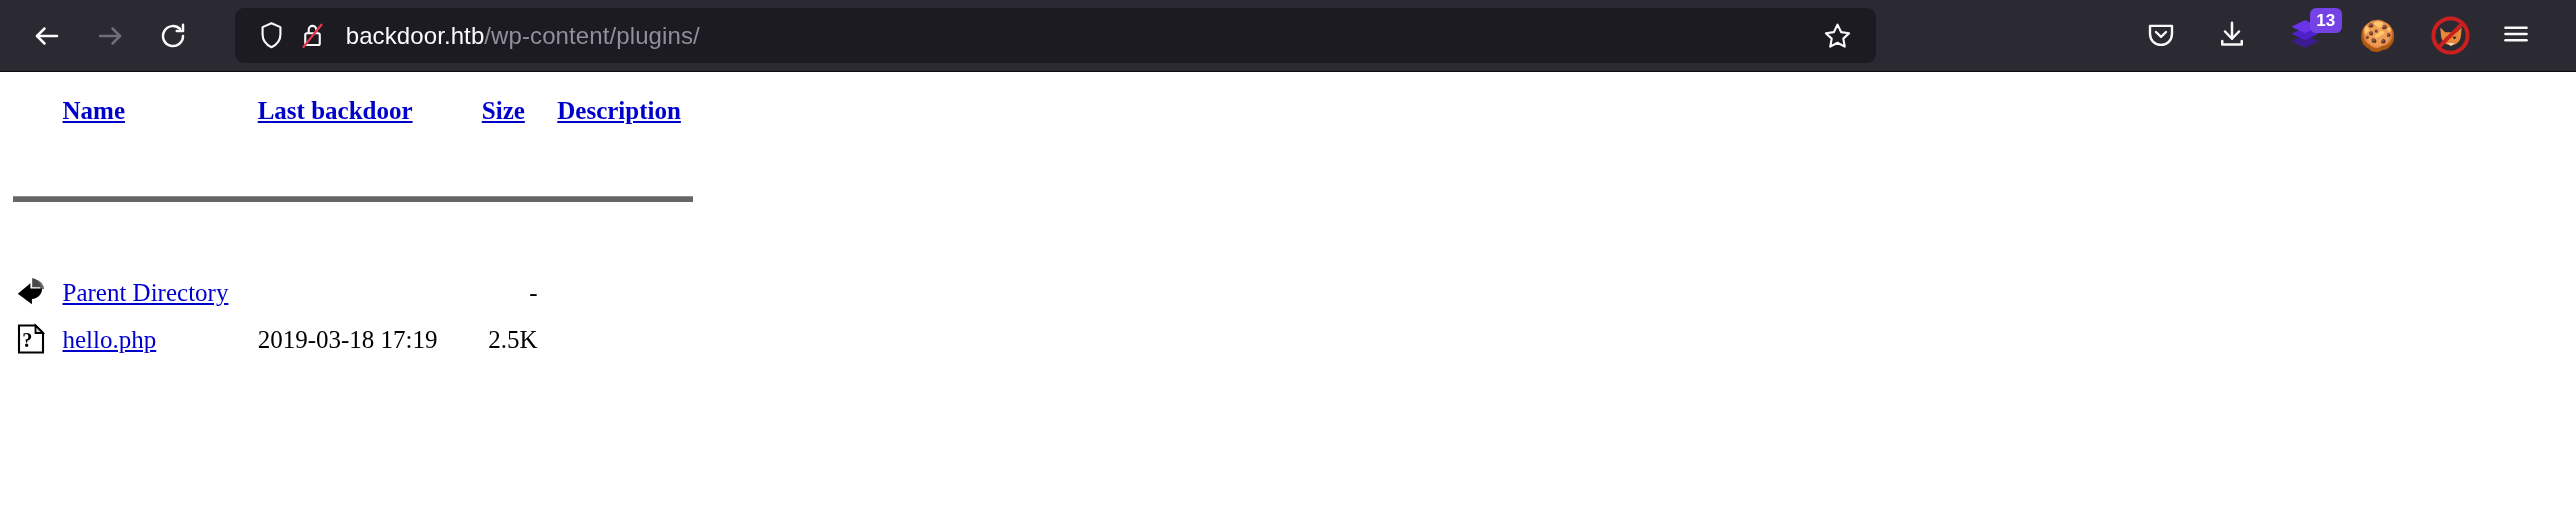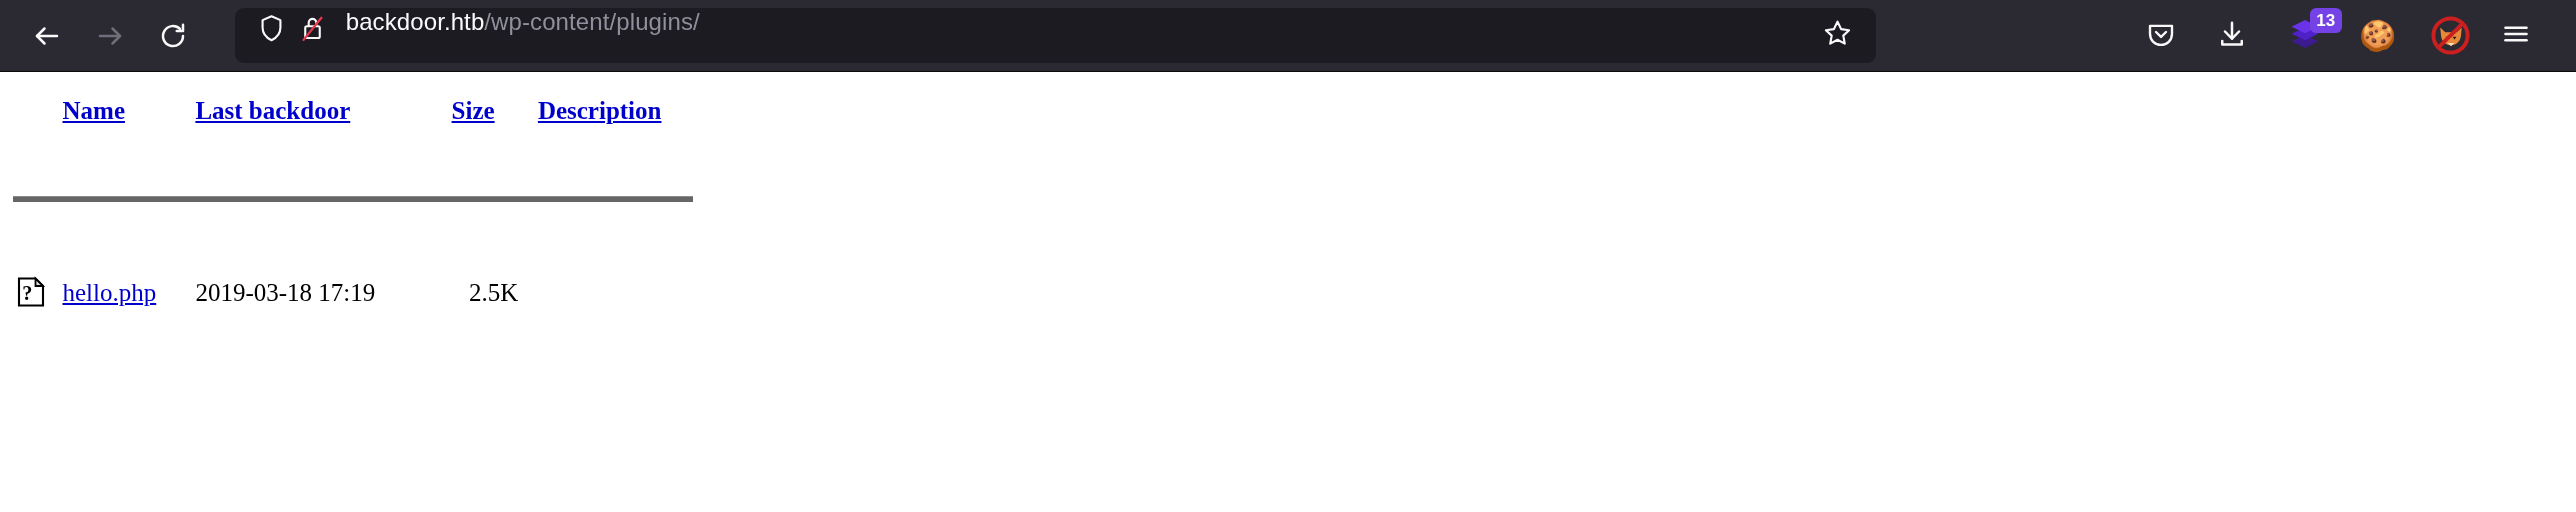--- a/index.html
+++ b/index.html
@@ -46,21 +46,21 @@
   .tb-btn svg { display: block; }
 
   .urlbar {
     flex: 0 0 auto;
     width: 1641px;
     margin-left: 23px;
     height: 55px;
     background: #1c1b22;
     border-radius: 9px;
     display: flex;
-    align-items: flex-start;
+    align-items: center;
     padding: 0 14.3px 0 16px;
     box-sizing: border-box;
     position: relative;
   }
   .urlbar-icon {
     width: 41px;
     height: 41px;
     display: flex;
     align-items: center;
     justify-content: center;
@@ -352,20 +352,37 @@
       </tr>
       <tr class="rule-row">
         <td colspan="5">
           <div class="hrule"></div>
         </td>
       </tr>
       <tr class="gap-row">
         <td colspan="5"></td>
       </tr>
 
+      <tr>
+        <td class="col-icon">
+          <span class="icon-cell">
+            <svg width="36" height="36" viewBox="0 0 24 24">
+              <path d="M13.2 3.4 C17.4 3.6 20.4 6.4 20.8 10 L18.4 10 C18 7.6 16 5.8 13.2 5.6 Z" fill="#6b6b6b"></path>
+              <path d="M12.8 2.6 L12.8 8.8 L18.6 8.8 C18 5.4 15.9 3.1 12.8 2.6 Z" fill="#4a4a4a"></path>
+              <path d="M11.6 6.2 L11.6 9.6 L19.4 9.6 C19.4 13.4 16.6 16.4 12.6 16.6 L12.6 20.2 L3.2 13.2 Z" fill="#000000"></path>
+            </svg>
+          </span>
+        </td>
+        <td class="col-name">
+          <a class="flink" href="#">Parent Directory</a>
+        </td>
+        <td class="col-mtime"></td>
+        <td class="col-size">-</td>
+        <td class="col-desc"></td>
+      </tr>
 
 
       <tr>
         <td class="col-icon">
           <span class="icon-cell">
             <svg width="36" height="36" viewBox="0 0 24 24" style="font-size:28px">
               <path d="M4 3 h11 l5 5 v13 h-16 z" fill="#ffffff" stroke="#000000" stroke-width="1.4"></path>
               <path d="M15 3 v5 h5 z" fill="#d8d8d8" stroke="#000000" stroke-width="1.2"></path>
               <text x="9.6" y="17.6" font-family="Liberation Serif, serif" font-size="13.5" font-weight="bold" fill="#000000" text-anchor="middle">?</text>
             </svg>

